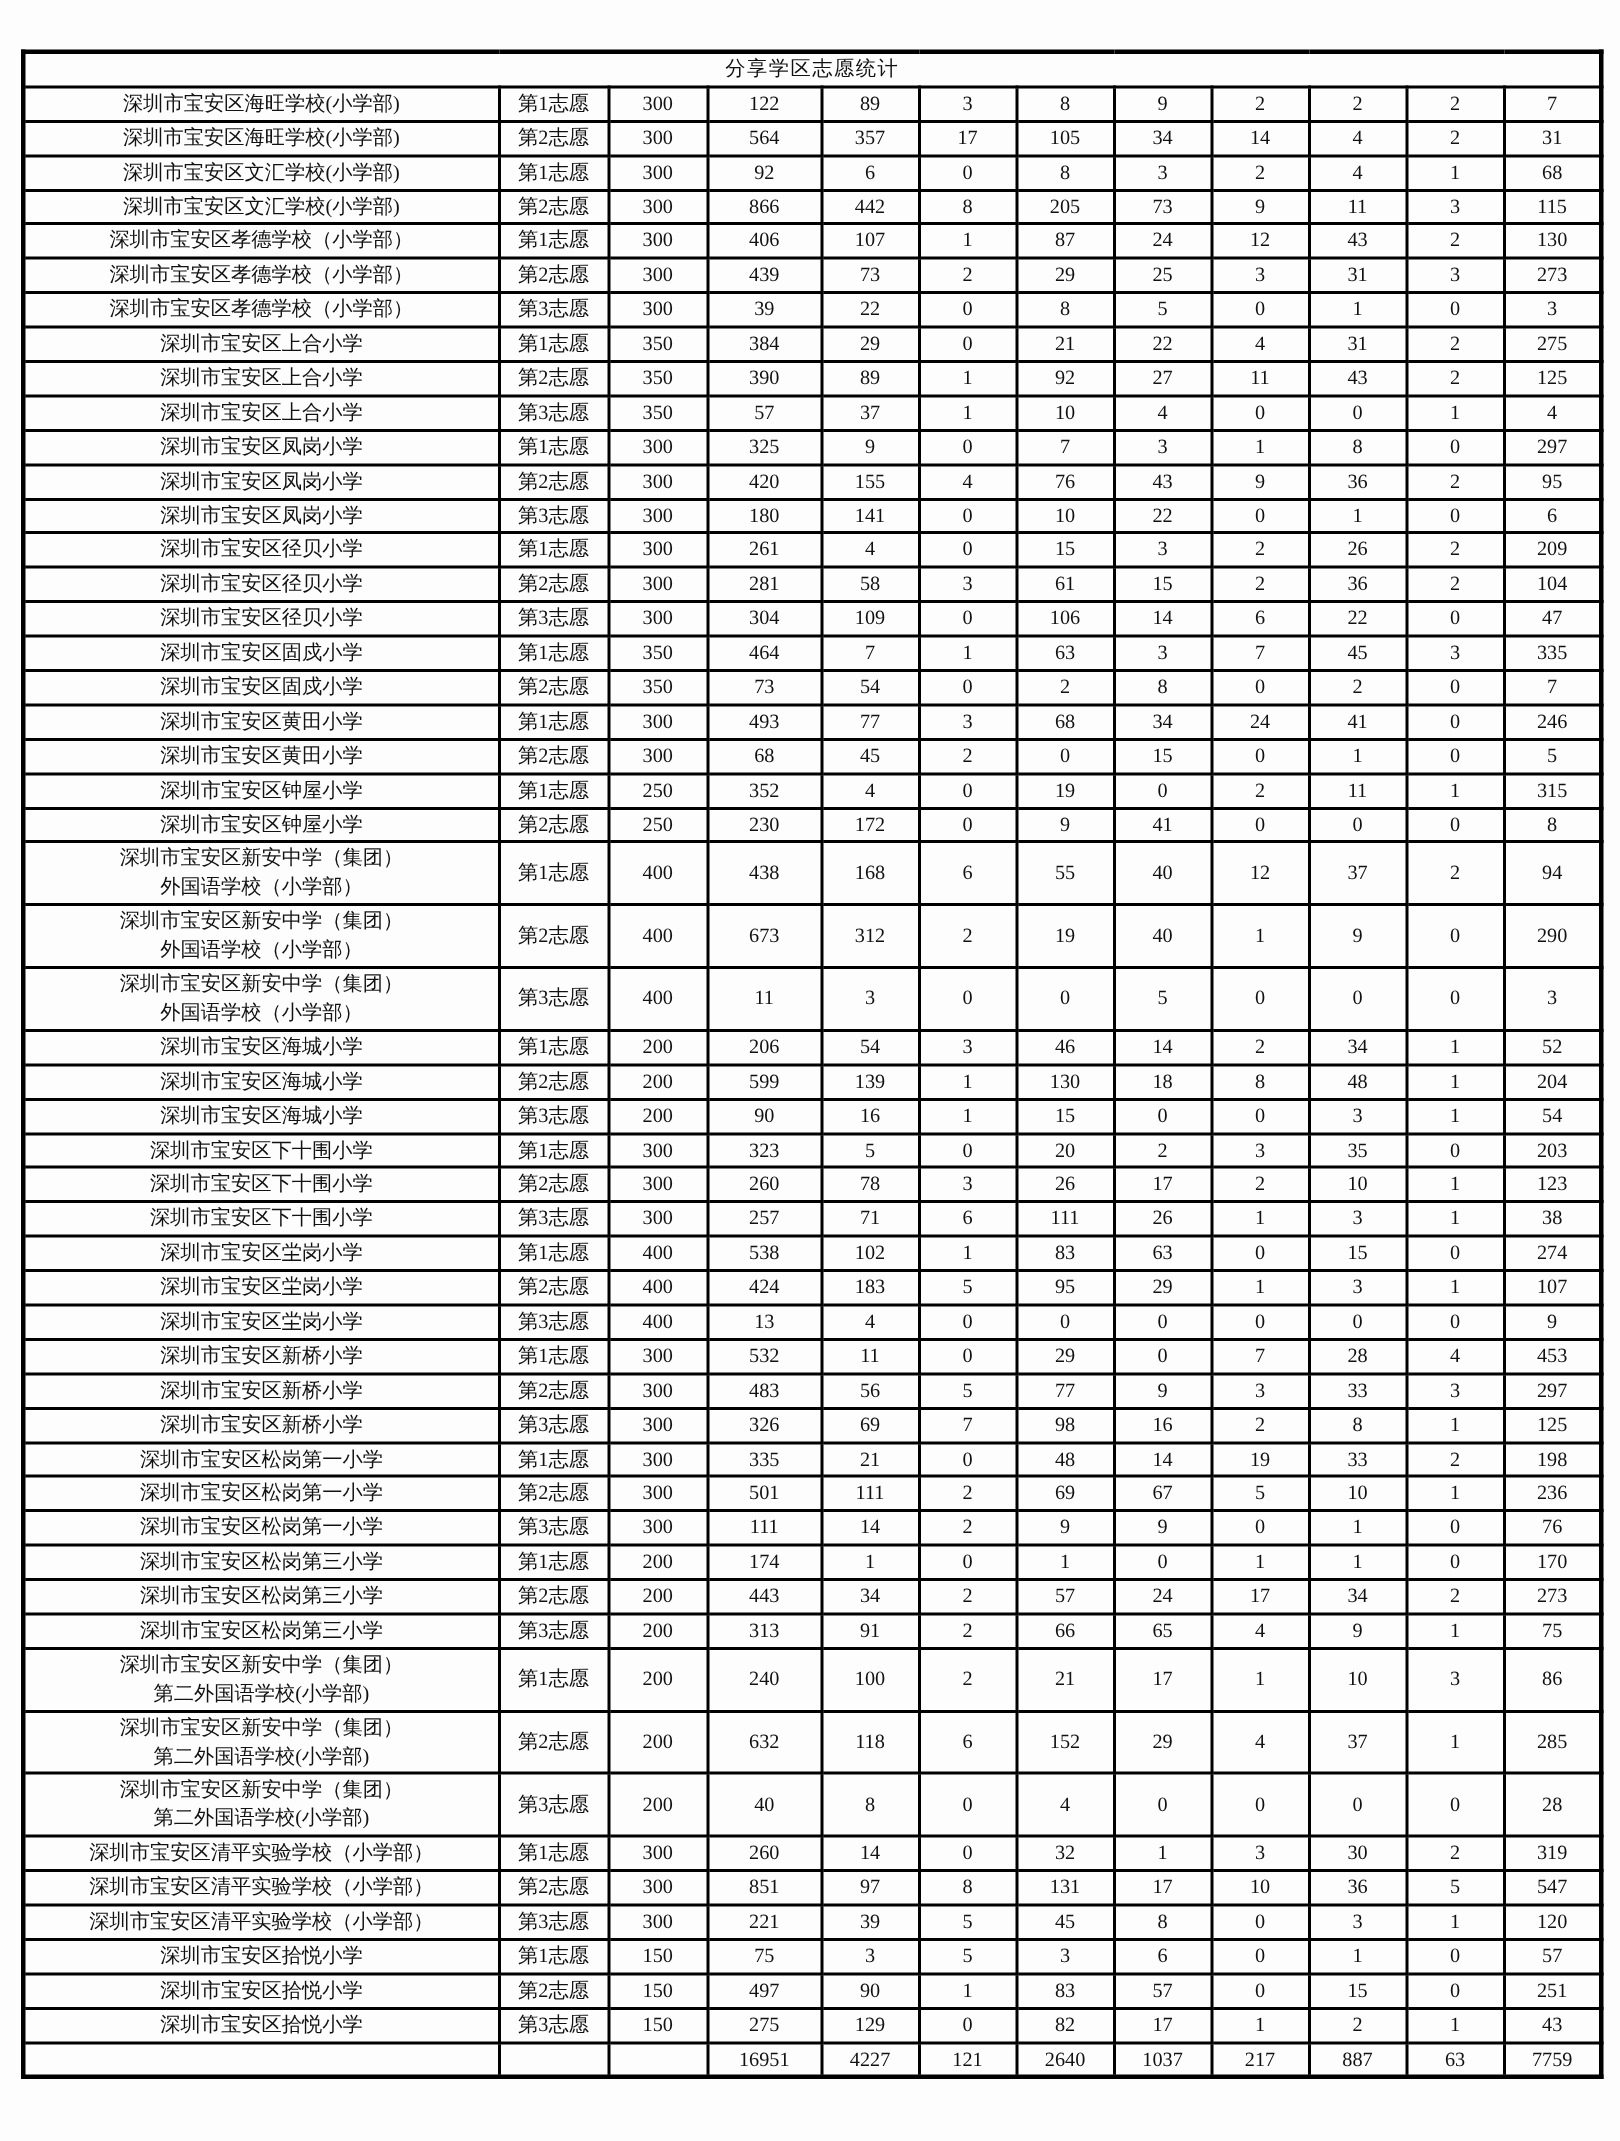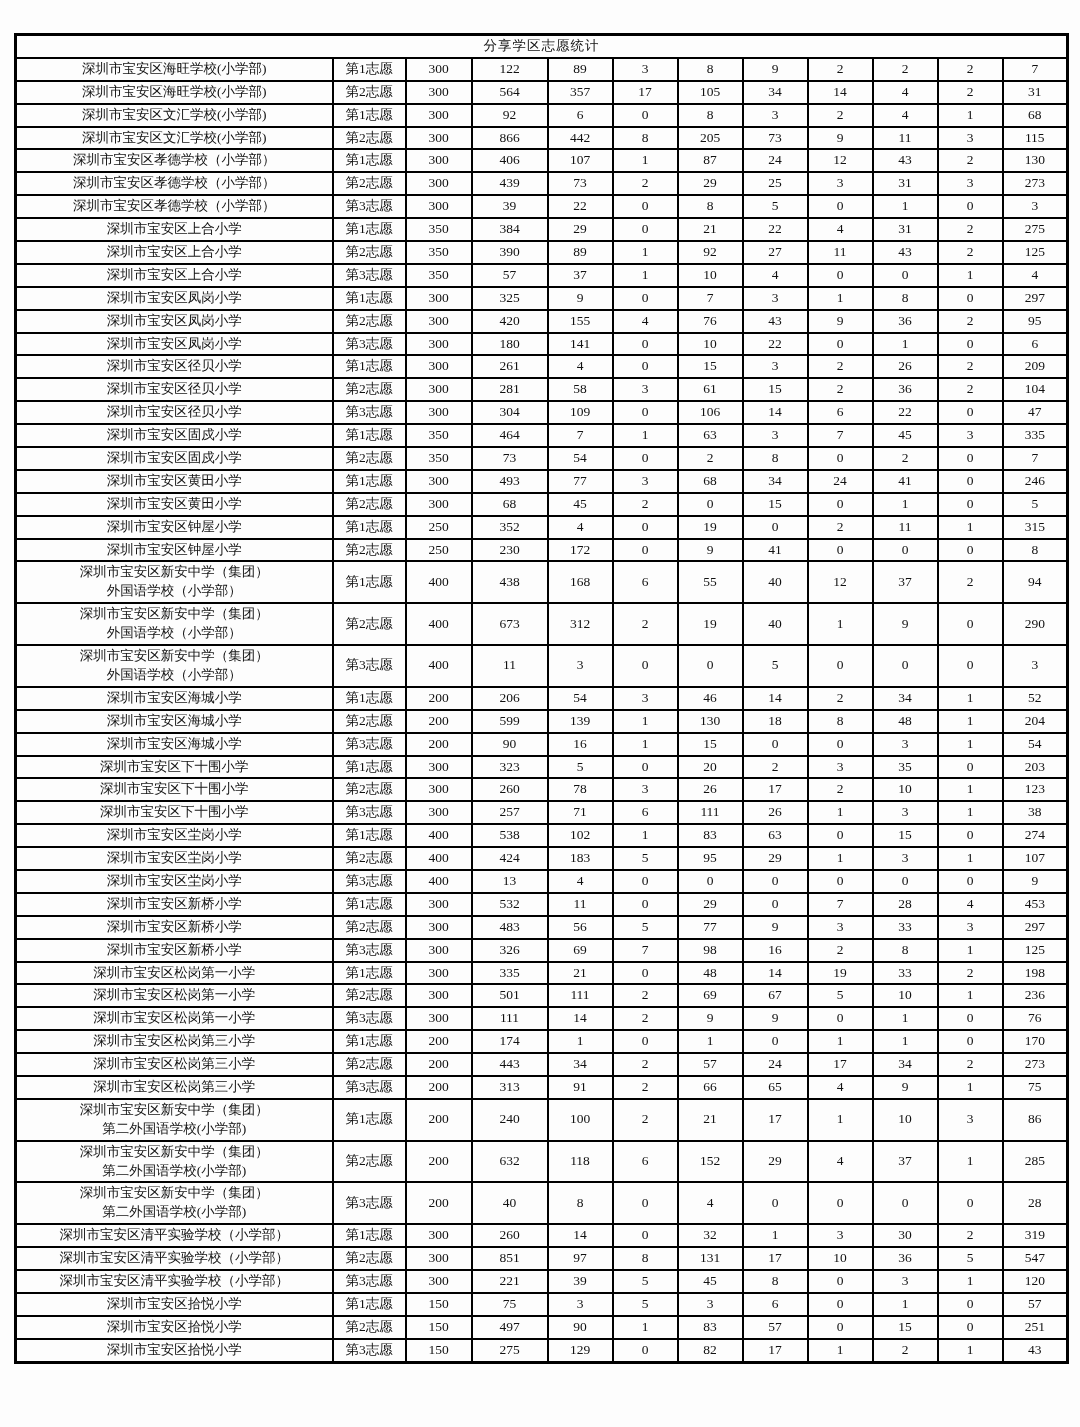--- a/index.html
+++ b/index.html
@@ -813,15 +813,29 @@
           <td>275</td>
           <td>129</td>
           <td>0</td>
           <td>82</td>
           <td>17</td>
           <td>1</td>
           <td>2</td>
           <td>1</td>
           <td>43</td>
         </tr>
+        <tr>
+          <td class="school"></td>
+          <td></td>
+          <td></td>
+          <td>16951</td>
+          <td>4227</td>
+          <td>121</td>
+          <td>2640</td>
+          <td>1037</td>
+          <td>217</td>
+          <td>887</td>
+          <td>63</td>
+          <td>7759</td>
+        </tr>
       </tbody>
   </table>
 </div>
 
 </body></html>

